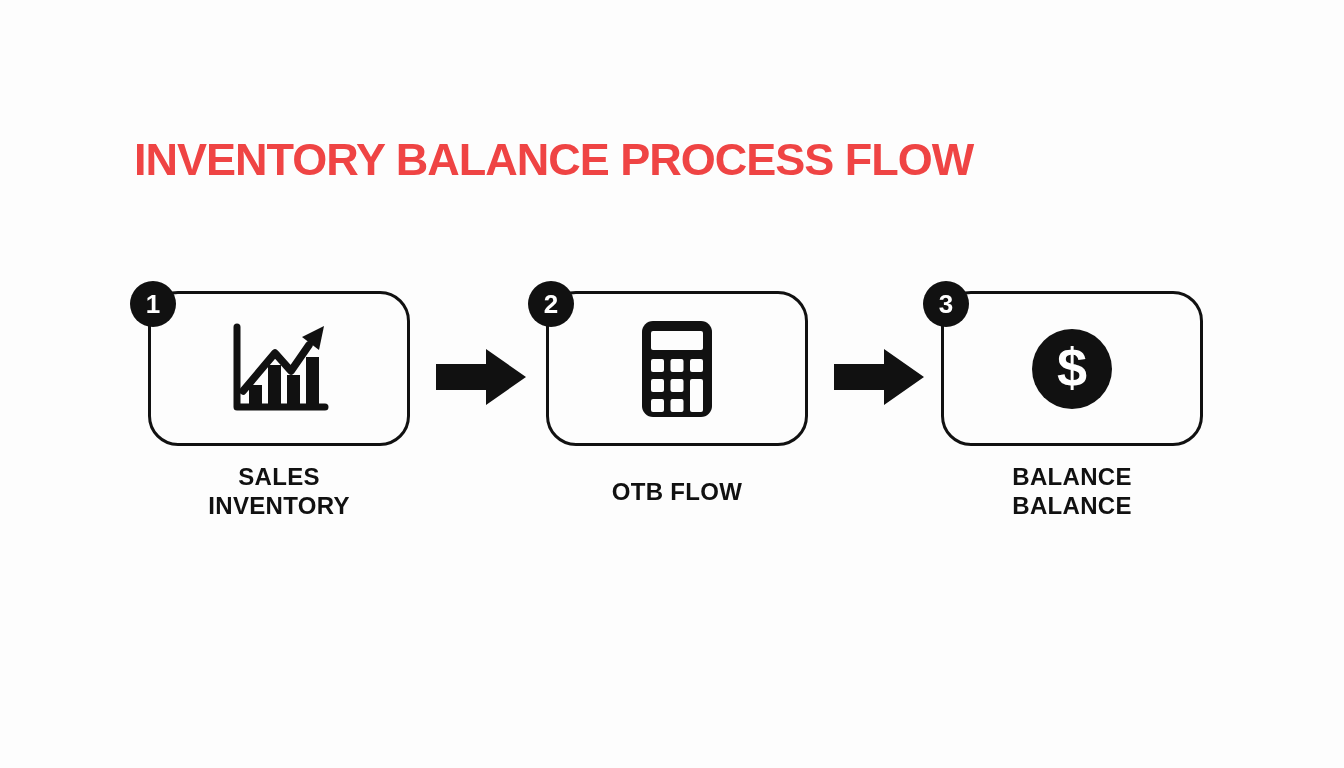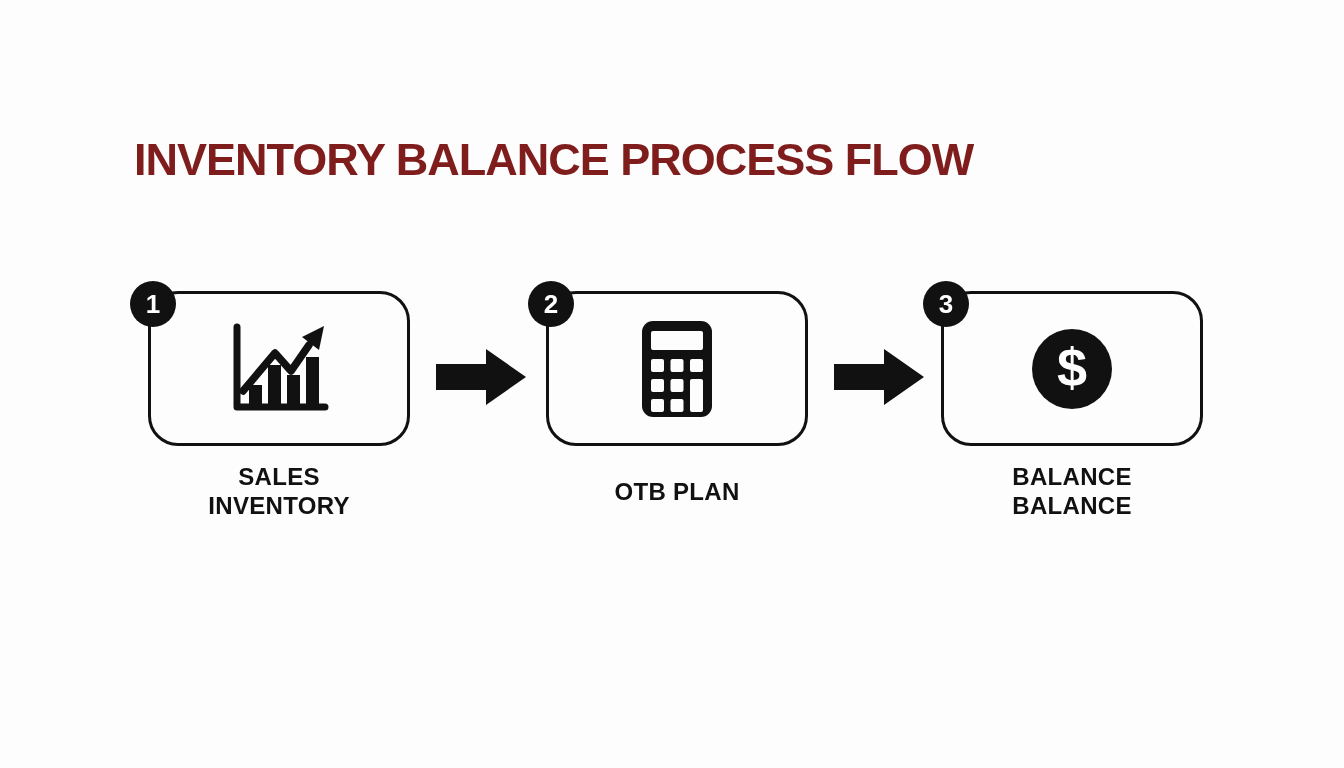--- a/index.html
+++ b/index.html
@@ -11,21 +11,21 @@
     color: #131313;
     overflow: hidden;
   }
   .title {
     position: absolute;
     left: 134px;
     top: 134px;
     font-size: 45px;
     font-weight: 700;
     letter-spacing: -1px;
-    color: #7f1d1d;
+    color: #ef4444;
     white-space: nowrap;
   }
   .box {
     position: absolute;
     top: 291px;
     width: 262px;
     height: 155px;
     border: 3.5px solid #111111;
     border-radius: 30px;
     background: #fdfdfd;
@@ -131,21 +131,21 @@
     <rect x="28.5" y="38" width="13" height="13" rx="2" fill="#fdfdfd"></rect>
     <rect x="48" y="38" width="13" height="13" rx="2" fill="#fdfdfd"></rect>
     <rect x="9" y="58" width="13" height="13" rx="2" fill="#fdfdfd"></rect>
     <rect x="28.5" y="58" width="13" height="13" rx="2" fill="#fdfdfd"></rect>
     <rect x="48" y="58" width="13" height="33" rx="2" fill="#fdfdfd"></rect>
     <rect x="9" y="78" width="13" height="13" rx="2" fill="#fdfdfd"></rect>
     <rect x="28.5" y="78" width="13" height="13" rx="2" fill="#fdfdfd"></rect>
   </svg>
 </div>
 <div class="step-label label-2">
-  <span>OTB PLAN</span>
+  <span>OTB FLOW</span>
   <span></span>
 </div>
 
 <svg class="flow-arrow arrow-2" viewBox="0 0 90 56">
   <polygon points="0,15 50,15 50,0 90,28 50,56 50,41 0,41" fill="#111111"></polygon>
 </svg>
 
 <div class="box box-3">
   <div class="badge">
     <span>3</span>

